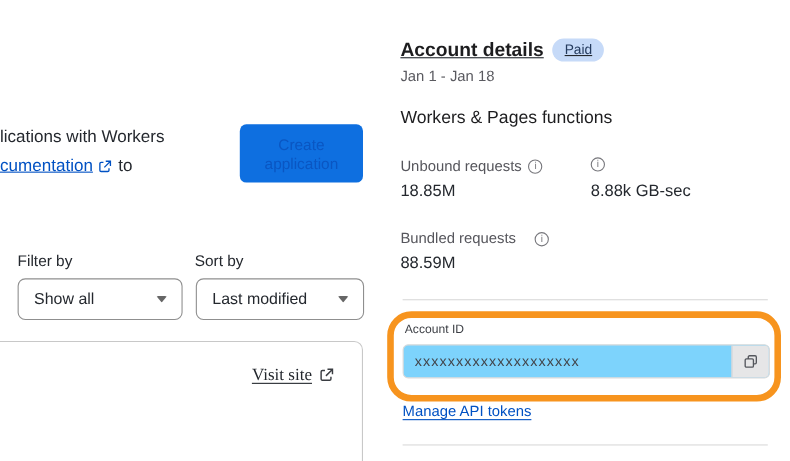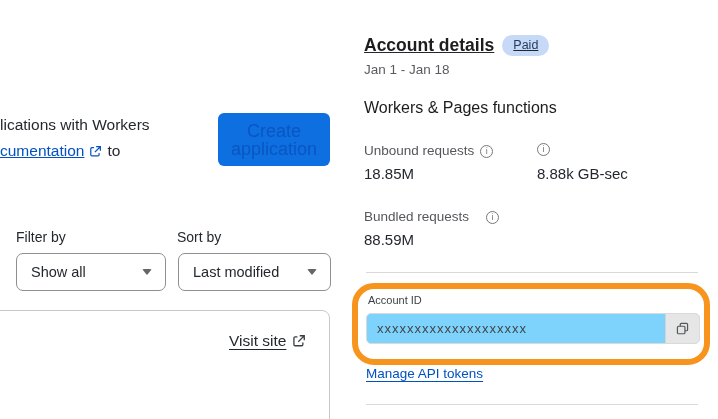--- a/index.html
+++ b/index.html
@@ -11,21 +11,21 @@
   }
   
   .intro-line1 { position:absolute; left:0; top:116px; font-size:15.5px; color:#24282e; white-space:nowrap; }
   .intro-line2 { position:absolute; left:0; top:142px; font-size:15.5px; color:#24282e; white-space:nowrap; display:flex; align-items:center; gap:5px; }
   a.doc-link { color:#0051c3; text-decoration:underline; cursor:pointer; }
   .ext-icon { display:inline-flex; align-items:center; }
   .ext-icon svg { display:block; }
   .create-btn {
     position:absolute; left:218px; top:113px; width:112px; height:53px;
     background:#0e6fe0; border:none; border-radius:6px;
-    color:#0a56c2; font-size:18px; line-height:18px;
+    color:#0a56c2; font-size:14px; line-height:18px;
     font-family:"Liberation Sans", sans-serif; text-align:center; cursor:pointer;
     padding:0 10px;
   }
   .field-label { position:absolute; font-size:14px; color:#24282e; }
   .lbl-filter { left:16px; top:229px; }
   .lbl-sort   { left:177px; top:229px; }
   .dropdown {
     position:absolute; top:253px; height:38px; background:#fff;
     border:1px solid #8f8f8f; border-radius:7px;
     display:flex; align-items:center; justify-content:space-between;
@@ -37,21 +37,21 @@
     width:0; height:0; border-left:5px solid transparent;
     border-right:5px solid transparent; border-top:6px solid #666;
     border-radius:2px;
   }
   .project-card {
     position:absolute; left:-16px; top:310px; width:346px; height:130px;
     background:#fff; border:1px solid #c8c8c8; border-radius:8px;
   }
   .visit-site {
     position:absolute; left:229px; top:332px; display:flex; align-items:center; gap:6px;
-    font-size:15.5px; color:#24282e; cursor:pointer;
+    font-size:15.5px; color:#24282e; cursor:pointer;font-family:Liberation Serif, serif;
   }
   .visit-site .txt { text-decoration:underline; text-underline-offset:3px; }
   
   .panel { position:absolute; left:364px; top:0; width:354px; height:419px; }
   .title-row { position:absolute; left:0; top:35px; display:flex; align-items:center; gap:8px;text-decoration:underline; }
   .acct-title { font-size:17.5px; font-weight:bold; color:#1d1d1f; }
   .paid-badge {
     background:#c6daf8; color:#243b5e; font-size:12.5px;
     padding:4px 11px; border-radius:12px; line-height:1;
   }

